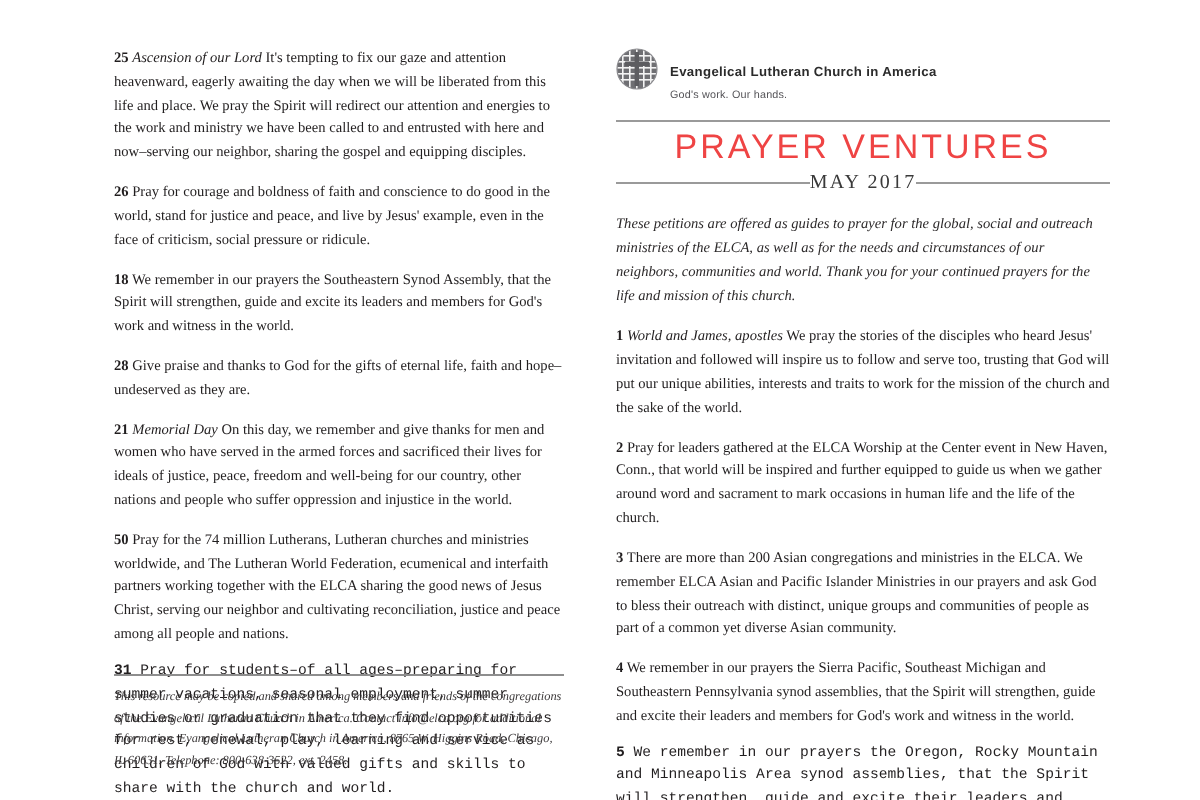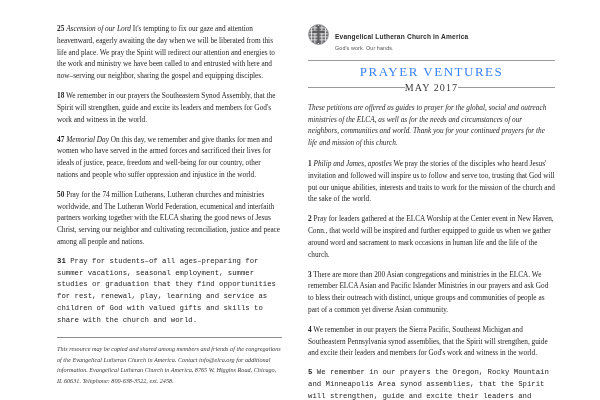--- a/index.html
+++ b/index.html
@@ -76,24 +76,24 @@
 
   
   .title-rule {
     border: 0;
     border-top: 0.8px solid #9a9a9a;
     margin: 0 0 4px 0;
     width: 100%;
   }
   .doc-title {
     text-align: center;
-    font-family: Liberation Serif, serif;
-    font-size: 13px;
+    font-family: Liberation Sans, sans-serif;
+    font-size: 17px;
     letter-spacing: 1.5px;
-    color: #3b82f6;
+    color: #ef4444;
     line-height: 1.1;
     margin: 1px 0 2px 0;
     font-weight: normal;
   }
   .subtitle-row {
     display: flex;
     align-items: center;
     gap: 0;
     margin-bottom: 9px;
   }
@@ -156,22 +156,24 @@
 </style>
 </head>
 <body>
 
 <div class="page">
   <div class="columns">
 
     <div class="col-left">
       <div id="left-entries">
           <p class="entry"><span class="num">25</span> <span class="commem">Ascension of our Lord</span> <span>It's tempting to fix our gaze and attention heavenward, eagerly awaiting the day when we will be liberated from this life and place. We pray the Spirit will redirect our attention and energies to the work and ministry we have been called to and entrusted with here and now–serving our neighbor, sharing the gospel and equipping disciples.</span></p>
+          <p class="entry"><span class="num">26</span> <span>Pray for courage and boldness of faith and conscience to do good in the world, stand for justice and peace, and live by Jesus' example, even in the face of criticism, social pressure or ridicule.</span></p>
           <p class="entry"><span class="num">18</span> <span>We remember in our prayers the Southeastern Synod Assembly, that the Spirit will strengthen, guide and excite its leaders and members for God's work and witness in the world.</span></p>
-          <p class="entry"><span class="num">47</span> <span class="commem">Memorial Day</span> <span>On this day, we remember and give thanks for men and women who have served in the armed forces and sacrificed their lives for ideals of justice, peace, freedom and well-being for our country, other nations and people who suffer oppression and injustice in the world.</span></p>
+          <p class="entry"><span class="num">28</span> <span>Give praise and thanks to God for the gifts of eternal life, faith and hope–undeserved as they are.</span></p>
+          <p class="entry"><span class="num">21</span> <span class="commem">Memorial Day</span> <span>On this day, we remember and give thanks for men and women who have served in the armed forces and sacrificed their lives for ideals of justice, peace, freedom and well-being for our country, other nations and people who suffer oppression and injustice in the world.</span></p>
           <p class="entry"><span class="num">50</span> <span>Pray for the 74 million Lutherans, Lutheran churches and ministries worldwide, and The Lutheran World Federation, ecumenical and interfaith partners working together with the ELCA sharing the good news of Jesus Christ, serving our neighbor and cultivating reconciliation, justice and peace among all people and nations.</span></p>
           <p class="entry"><span class="num">31</span> <span>Pray for students–of all ages–preparing for summer vacations, seasonal employment, summer studies or graduation that they find opportunities for rest, renewal, play, learning and service as children of God with valued gifts and skills to share with the church and world.</span></p>
         </div>
 
       <div class="footer-wrap">
         <hr class="footer-rule">
         <p class="footer-text">This resource may be copied and shared among members and friends of the congregations of the Evangelical Lutheran Church in America. Contact info@elca.org for additional information. Evangelical Lutheran Church in America, 8765 W. Higgins Road, Chicago, IL 60631. Telephone: 800-638-3522, ext. 2458.</p>
       </div>
     </div>
 
@@ -215,21 +217,21 @@
       <h1 class="doc-title">PRAYER VENTURES</h1>
       <div class="subtitle-row">
         <span class="line"></span>
         <span class="doc-subtitle">MAY 2017</span>
         <span class="line"></span>
       </div>
 
       <p class="intro">These petitions are offered as guides to prayer for the global, social and outreach ministries of the ELCA, as well as for the needs and circumstances of our neighbors, communities and world. Thank you for your continued prayers for the life and mission of this church.</p>
 
       <div id="right-entries">
-          <p class="entry"><span class="num">1</span> <span class="commem">Philip and James, apostles</span> <span>We pray the stories of the disciples who heard Jesus' invitation and followed will inspire us to follow and serve too, trusting that God will put our unique abilities, interests and traits to work for the mission of the church and the sake of the world.</span></p>
+          <p class="entry"><span class="num">1</span> <span class="commem">World and James, apostles</span> <span>We pray the stories of the disciples who heard Jesus' invitation and followed will inspire us to follow and serve too, trusting that God will put our unique abilities, interests and traits to work for the mission of the church and the sake of the world.</span></p>
           <p class="entry"><span class="num">2</span> <span>Pray for leaders gathered at the ELCA Worship at the Center event in New Haven, Conn., that world will be inspired and further equipped to guide us when we gather around word and sacrament to mark occasions in human life and the life of the church.</span></p>
           <p class="entry"><span class="num">3</span> <span>There are more than 200 Asian congregations and ministries in the ELCA. We remember ELCA Asian and Pacific Islander Ministries in our prayers and ask God to bless their outreach with distinct, unique groups and communities of people as part of a common yet diverse Asian community.</span></p>
           <p class="entry"><span class="num">4</span> <span>We remember in our prayers the Sierra Pacific, Southeast Michigan and Southeastern Pennsylvania synod assemblies, that the Spirit will strengthen, guide and excite their leaders and members for God's work and witness in the world.</span></p>
           <p class="entry"><span class="num">5</span> <span>We remember in our prayers the Oregon, Rocky Mountain and Minneapolis Area synod assemblies, that the Spirit will strengthen, guide and excite their leaders and members for God's work and witness in the world.</span></p>
         </div>
     </div>
 
   </div>
 </div>
 

